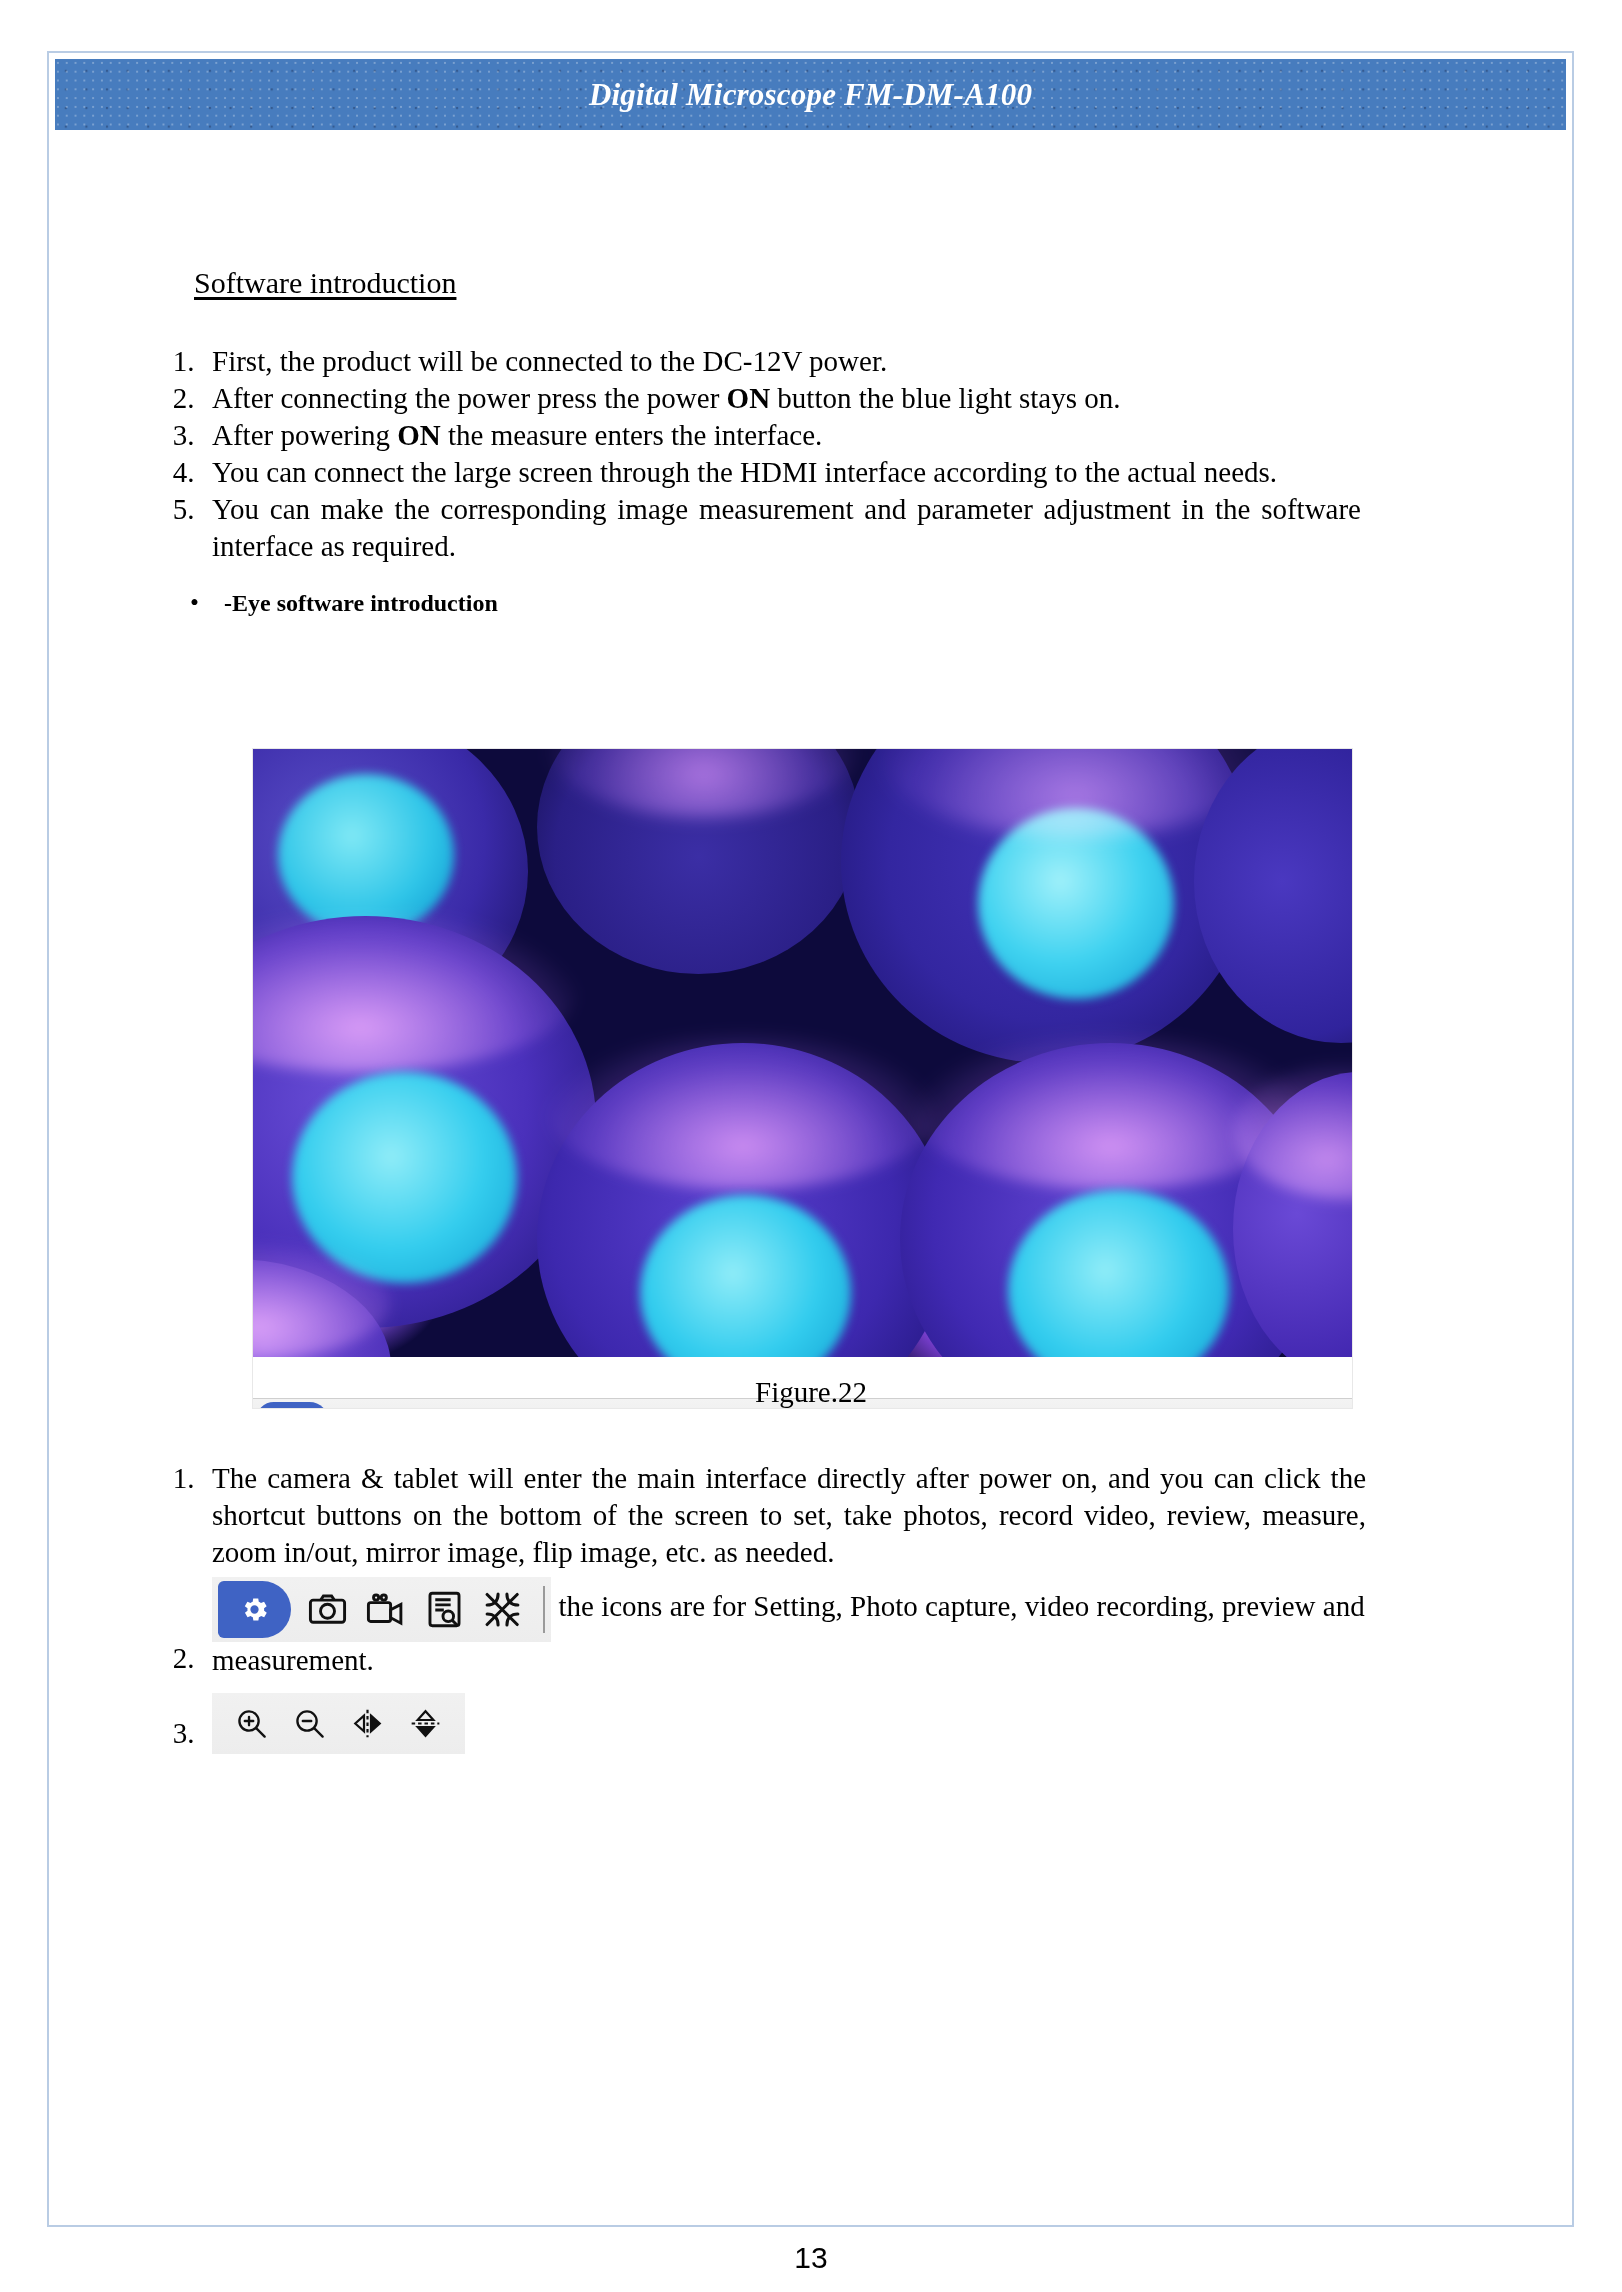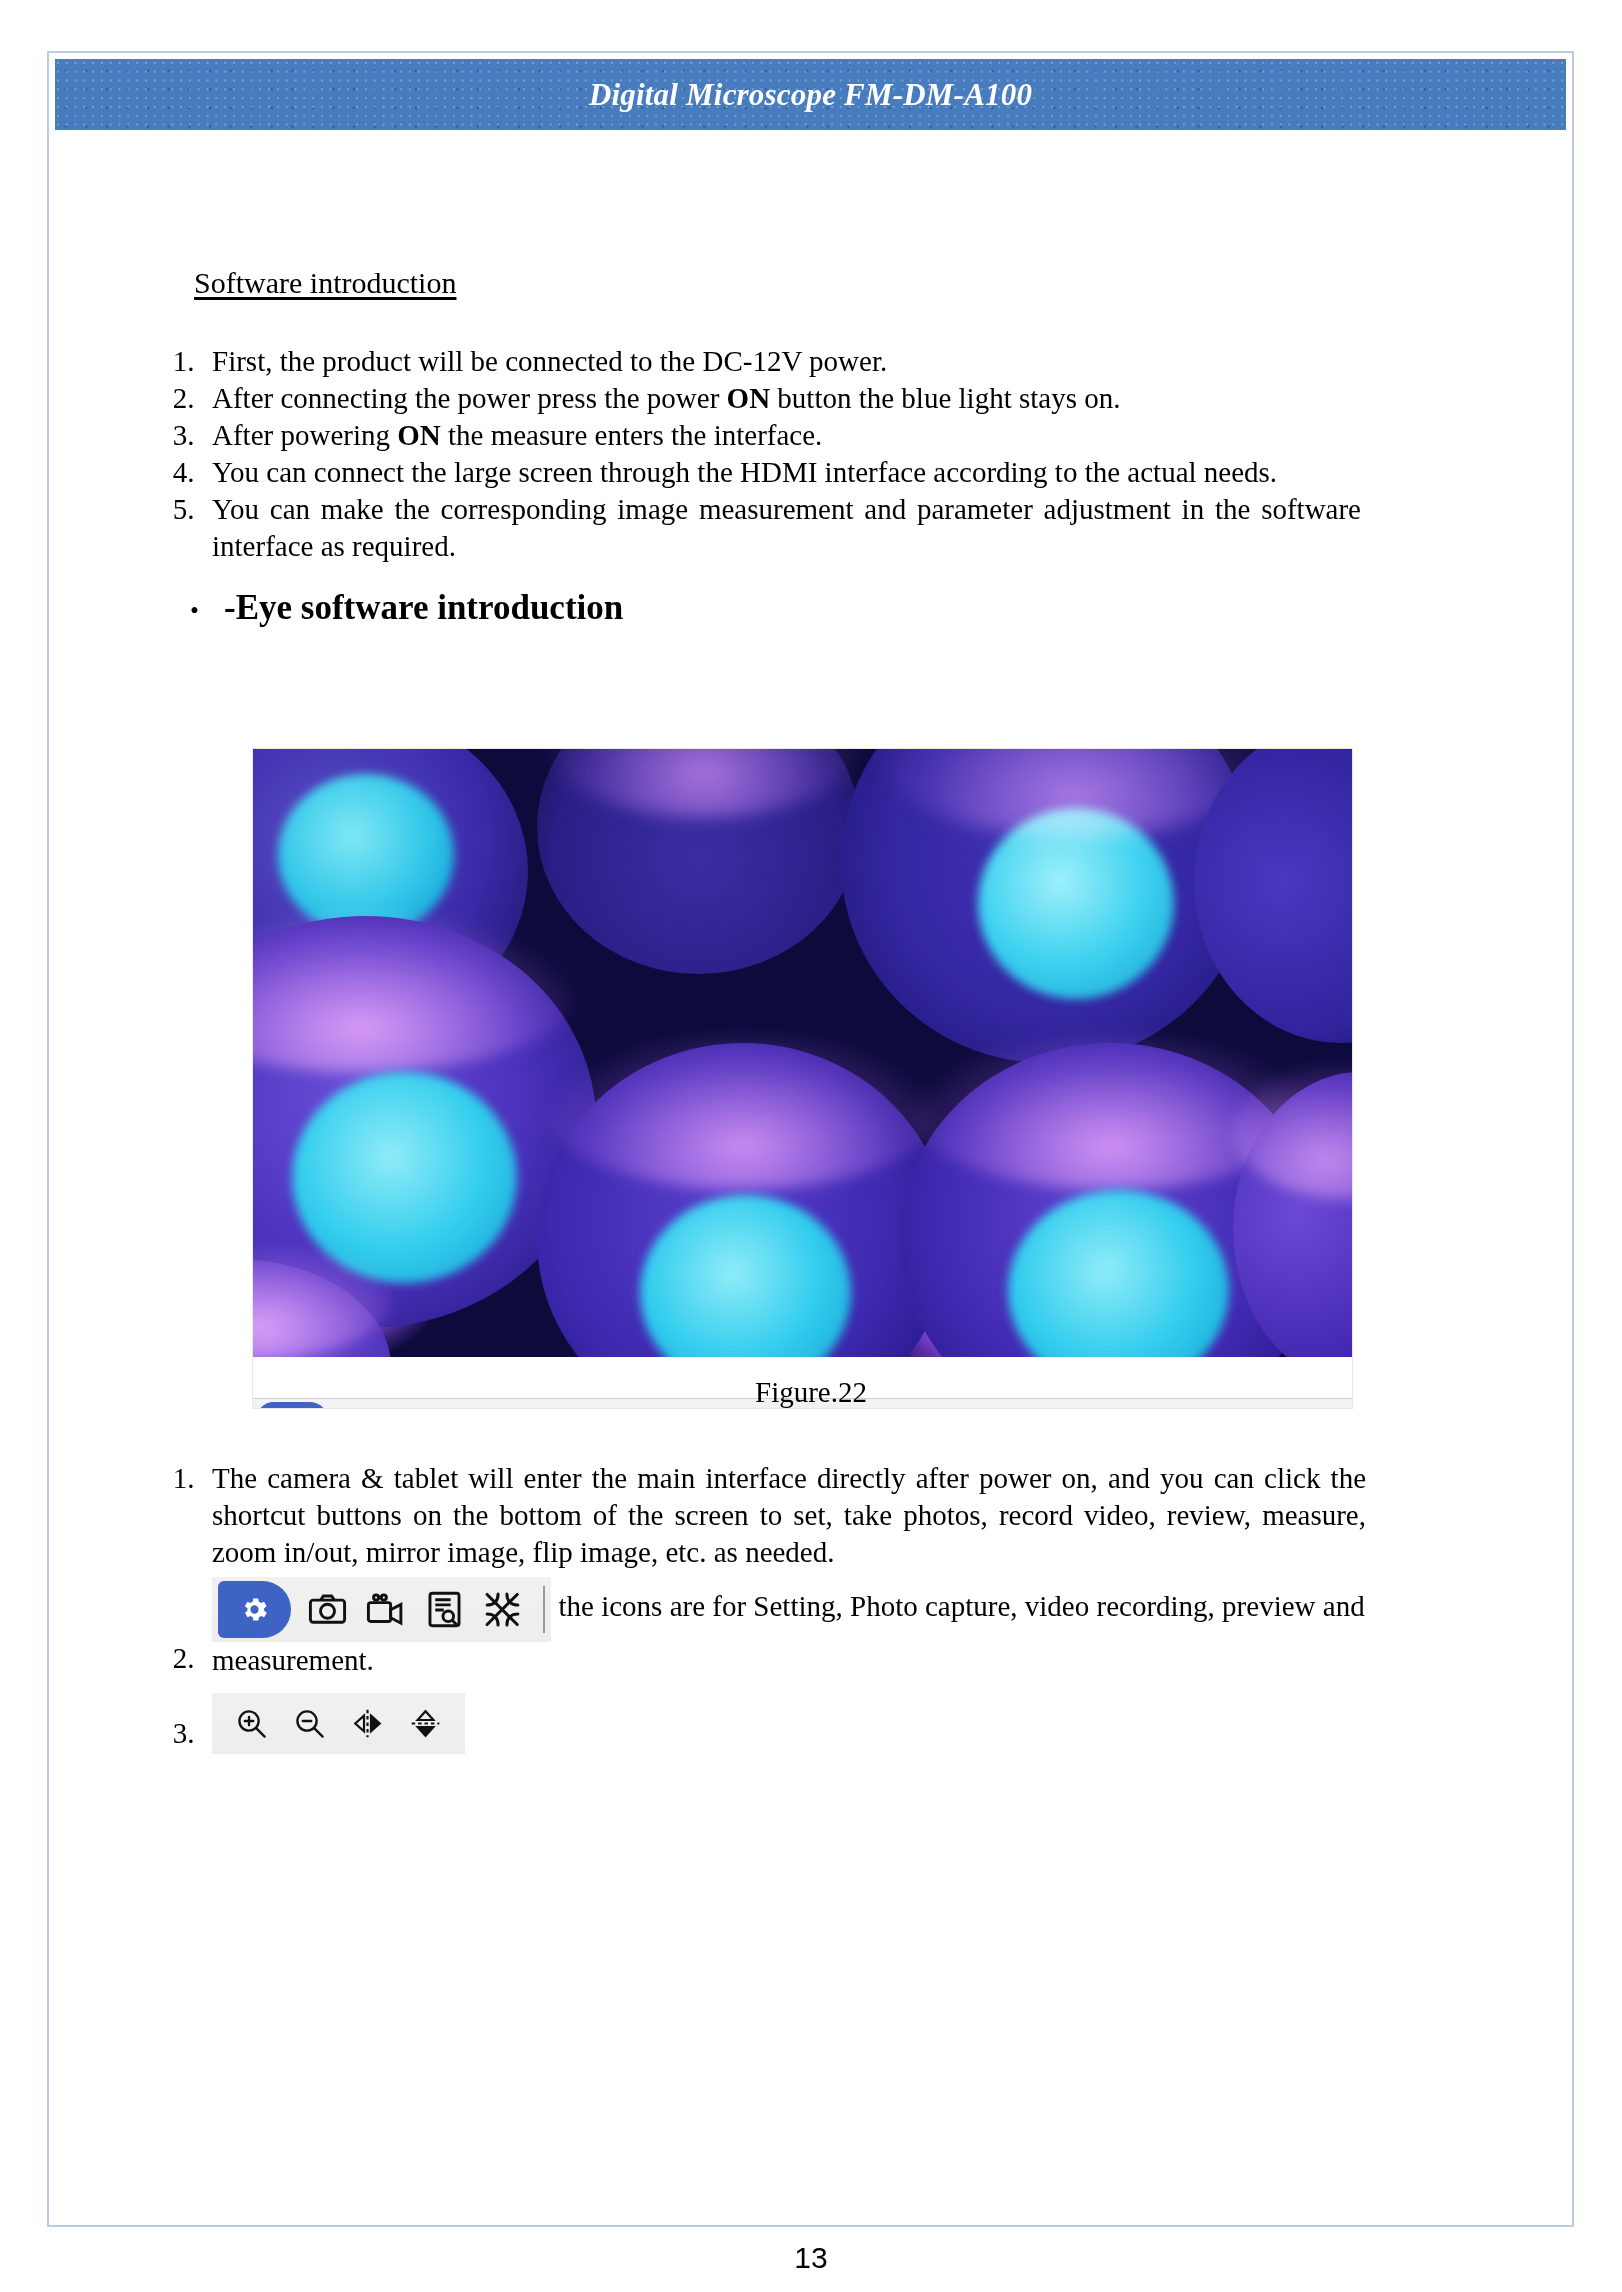--- a/index.html
+++ b/index.html
@@ -114,21 +114,21 @@
   }
   .bullet-dot {
     width: 59px;
     flex: 0 0 59px;
     text-align: center;
     font-size: 25.5px;
     line-height: 29px;
   }
   .bullet-text {
     font-weight: bold;
-    font-size: 35px;
+    font-size: 24px;
   }
 
   
   .figure {
     position: absolute;
     left: 253px;
     top: 620px;
     width: 1099px;
     height: 659px;
     background: #ffffff;

